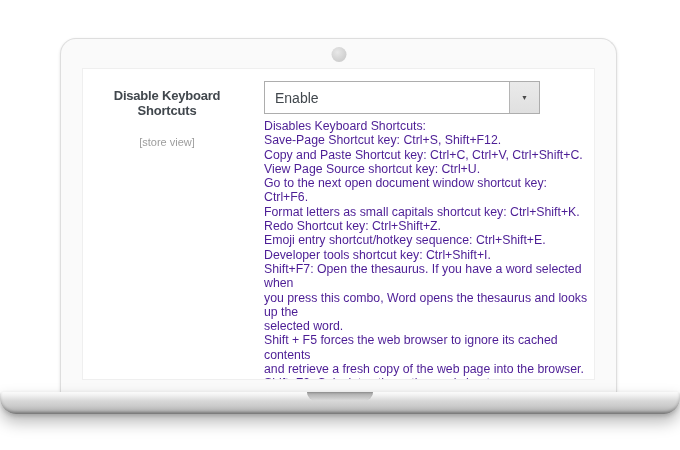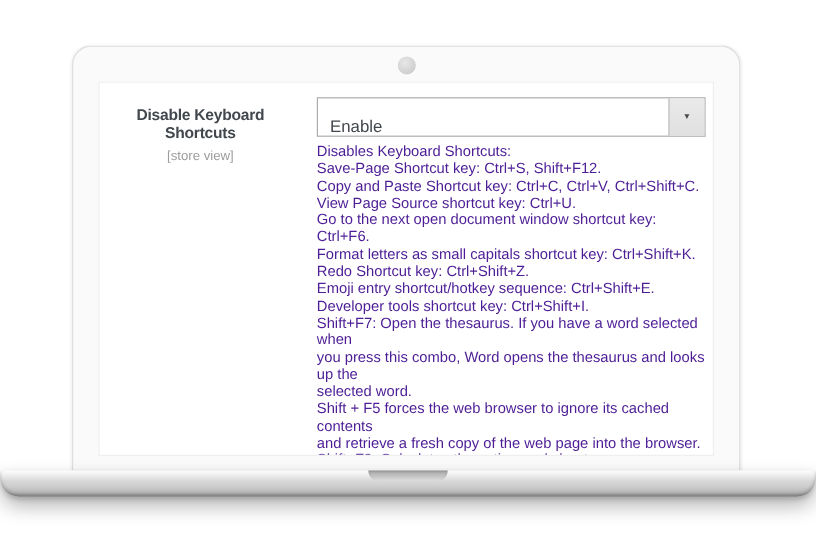--- a/index.html
+++ b/index.html
@@ -90,38 +90,38 @@
     padding-top: 7px;
   }
   .field-label {
     font-size: 13px;
     font-weight: bold;
     color: #41474d;
     line-height: 15px;
     letter-spacing: -0.2px;
   }
   .field-scope {
-    margin-top: 6px;
+    margin-top: 18px;
     font-size: 11px;
     color: #9d9d9d;
   }
   .control-col {
     margin-left: 13px;
     width: 326px;
     flex: 0 0 326px;
   }
   .select {
     position: relative;
-    width: 324px;
+    width: 276px;
     height: 33px;
     background: #ffffff;
     border: 1px solid #adadad;
     box-sizing: border-box;
     display: flex;
-    align-items: flex-end;
+    align-items: center;
     cursor: pointer;
   }
   .select-value {
     padding-left: 10px;
     font-size: 14px;
     color: #41474d;
   }
   .select-arrow {
     position: absolute;
     right: 0;

